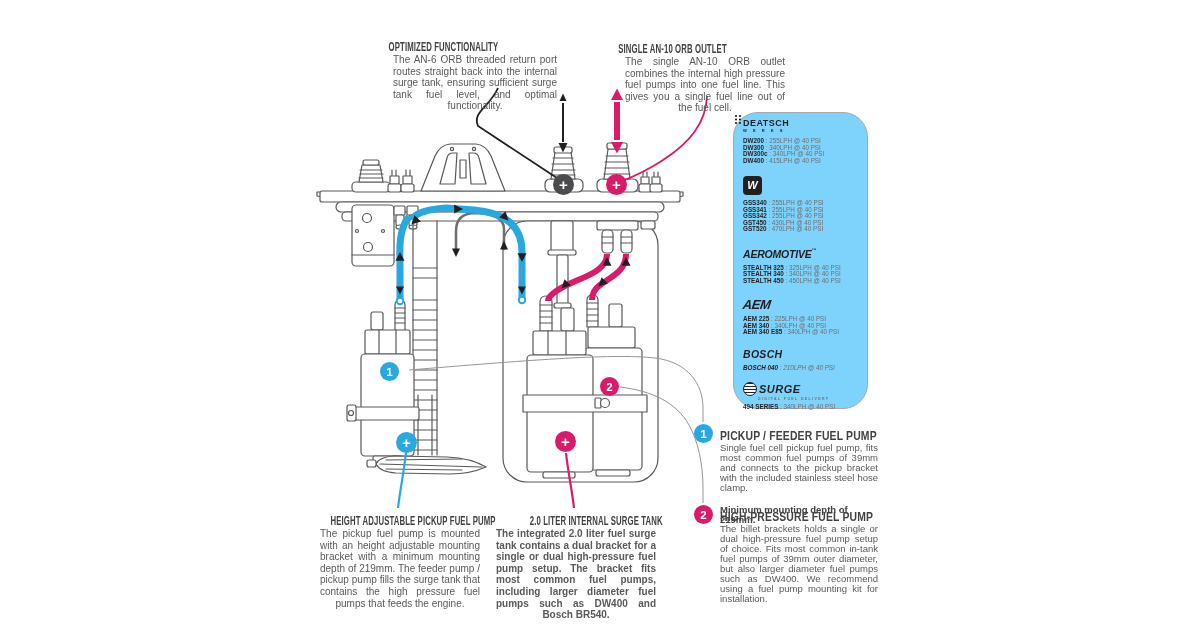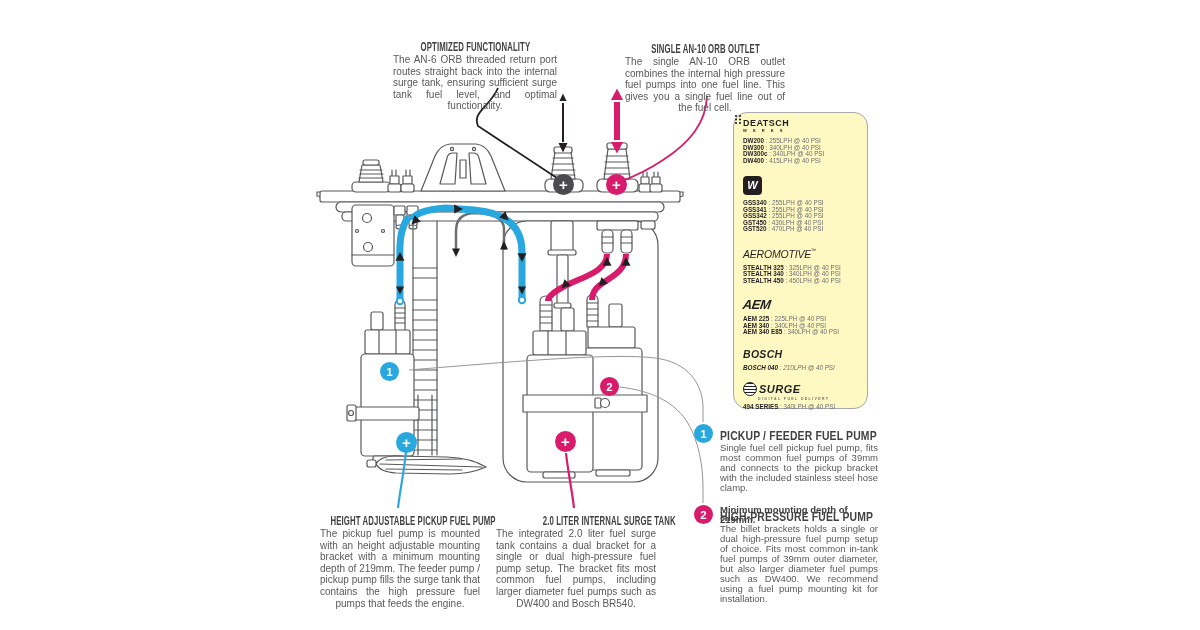--- a/index.html
+++ b/index.html
@@ -1,49 +1,49 @@
 <!DOCTYPE html>
 <html><head>
 <meta charset="utf-8">
 <style>
   html,body{margin:0;padding:0;background:#fff;}
   #canvas{position:relative;width:1200px;height:630px;background:#fff;overflow:hidden;
           font-family:"Liberation Sans",sans-serif;}
   svg{position:absolute;left:0;top:0;}
   .abs{position:absolute;}
   
-  .ctr{text-align:center;}
+  .ctr{text-align:left;}
   .ttl{display:inline-block;font-weight:bold;color:#414042;font-size:12.5px;
        letter-spacing:.2px;transform:scaleX(.62);transform-origin:center top;white-space:nowrap;}
   .ttl-l{display:inline-block;font-weight:bold;color:#414042;font-size:13px;
        letter-spacing:.2px;transform:scaleX(.8);transform-origin:left top;white-space:nowrap;}
   .body-c{font-size:10px;line-height:11.6px;color:#58595B;text-align:justify;text-align-last:center;}
   .body-j{font-size:9.5px;line-height:10px;color:#58595B;text-align:justify;}
   .note{font-size:9.5px;line-height:10px;color:#414042;font-weight:bold;margin-top:20px;}
   .badge{position:absolute;border-radius:50%;color:#fff;font-weight:bold;
          display:flex;align-items:center;justify-content:center;}
   .b-num{width:19px;height:19px;font-size:11.5px;}
   .b-plus{width:21px;height:21px;font-size:15px;line-height:1;}
   .blue{background:#29A8E0;}
   .pink{background:#D81B6A;}
   .dark{background:#4B4B4D;}
   
   #panel{position:absolute;left:733px;top:112px;width:135px;height:297px;
-         border:1.5px solid #A7A9AC;border-radius:14px;background:#fef9c3;box-sizing:border-box;
+         border:1.5px solid #A7A9AC;border-radius:25px;background:#7dd3fc;box-sizing:border-box;
          padding:6px 6px 0 9px;}
   .brand{margin-bottom:8px;}
   .rows{margin-top:3px;}
   .row{font-size:6.3px;line-height:6.5px;color:#6D6E71;white-space:nowrap;}
   .row b{color:#231F20;}
   .dw-logo{display:flex;align-items:center;gap:3px;}
   .dw-name{font-size:9px;font-weight:bold;color:#231F20;letter-spacing:.5px;line-height:8px;}
   .dw-sub{display:block;font-size:4px;font-weight:bold;color:#231F20;letter-spacing:2.5px;}
   .walbro-sq{width:19px;height:19px;background:#231F20;border-radius:4px;color:#fff;
        font-style:italic;font-weight:bold;font-size:11px;text-align:center;line-height:19px;}
-  .aeromotive{font-size:10.5px;font-weight:normal;font-style:italic;color:#231F20;letter-spacing:-.2px;}
+  .aeromotive{font-size:10.5px;font-weight:bold;font-style:italic;color:#231F20;letter-spacing:-.2px;}
   .aem{display:inline-block;font-size:13px;font-weight:bold;font-style:italic;color:#231F20;
        transform:skewX(-8deg);letter-spacing:-.5px;}
   .bosch{font-size:10.5px;font-weight:bold;color:#231F20;letter-spacing:.3px;}
   .fuelab{display:flex;align-items:center;gap:2px;}
   .fl-icon{width:12px;height:12px;border-radius:50%;border:1px solid #231F20;
        background:repeating-linear-gradient(#231F20 0 1.5px,#fff 1.5px 3px);}
   .fl-name{font-size:11px;font-weight:bold;font-style:italic;color:#231F20;letter-spacing:.5px;}
   .fl-sub{font-size:3.5px;letter-spacing:1.4px;color:#6D6E71;font-weight:bold;margin:1px 0 0 15px;}
 </style>
 </head>
@@ -355,21 +355,21 @@
 <div class="abs body-c" style="left:625px;top:56px;width:160px;">The single AN-10 ORB outlet combines the internal high pressure fuel pumps into one fuel line. This gives you a single fuel line out of the fuel cell.</div>
 
 <div class="abs ctr" style="left:280px;top:511px;width:240px;">
   <span class="ttl">HEIGHT ADJUSTABLE PICKUP FUEL PUMP</span>
 </div>
 <div class="abs body-c" style="left:320px;top:528px;width:160px;">The pickup fuel pump is mounted with an height adjustable mounting bracket with a minimum mounting depth of 219mm. The feeder pump / pickup pump fills the surge tank that contains the high pressure fuel pumps that feeds the engine.</div>
 
 <div class="abs ctr" style="left:456px;top:511px;width:240px;margin-left:33px;">
   <span class="ttl">2.0 LITER INTERNAL SURGE TANK</span>
 </div>
-<div class="abs body-c" style="left:496px;top:528px;width:160px;">The integrated 2.0 liter fuel surge tank contains a dual bracket for a single or dual high-pressure fuel pump setup. The bracket fits most common fuel pumps, including larger diameter fuel pumps such as DW400 and Bosch BR540.</div>
+<div class="abs body-c" style="left:496px;top:528px;width:160px;font-weight:bold;">The integrated 2.0 liter fuel surge tank contains a dual bracket for a single or dual high-pressure fuel pump setup. The bracket fits most common fuel pumps, including larger diameter fuel pumps such as DW400 and Bosch BR540.</div>
 
 <div class="badge b-num blue abs" style="left:694px;top:424px;">1</div>
 <div class="abs" style="left:720px;top:426px;">
   <span class="ttl-l">PICKUP / FEEDER FUEL PUMP</span>
 </div>
 <div class="abs body-j" style="left:720px;top:443px;width:158px;">Single fuel cell pickup fuel pump, fits most common fuel pumps of 39mm and connects to the pickup bracket with the included stainless steel hose clamp.</div>
 <div class="abs note" style="left:720px;top:485px;width:158px;">Minimum mounting depth of 219mm.</div>
 
 <div class="badge b-num pink abs" style="left:694px;top:505px;">2</div>
 <div class="abs" style="left:720px;top:507px;">

